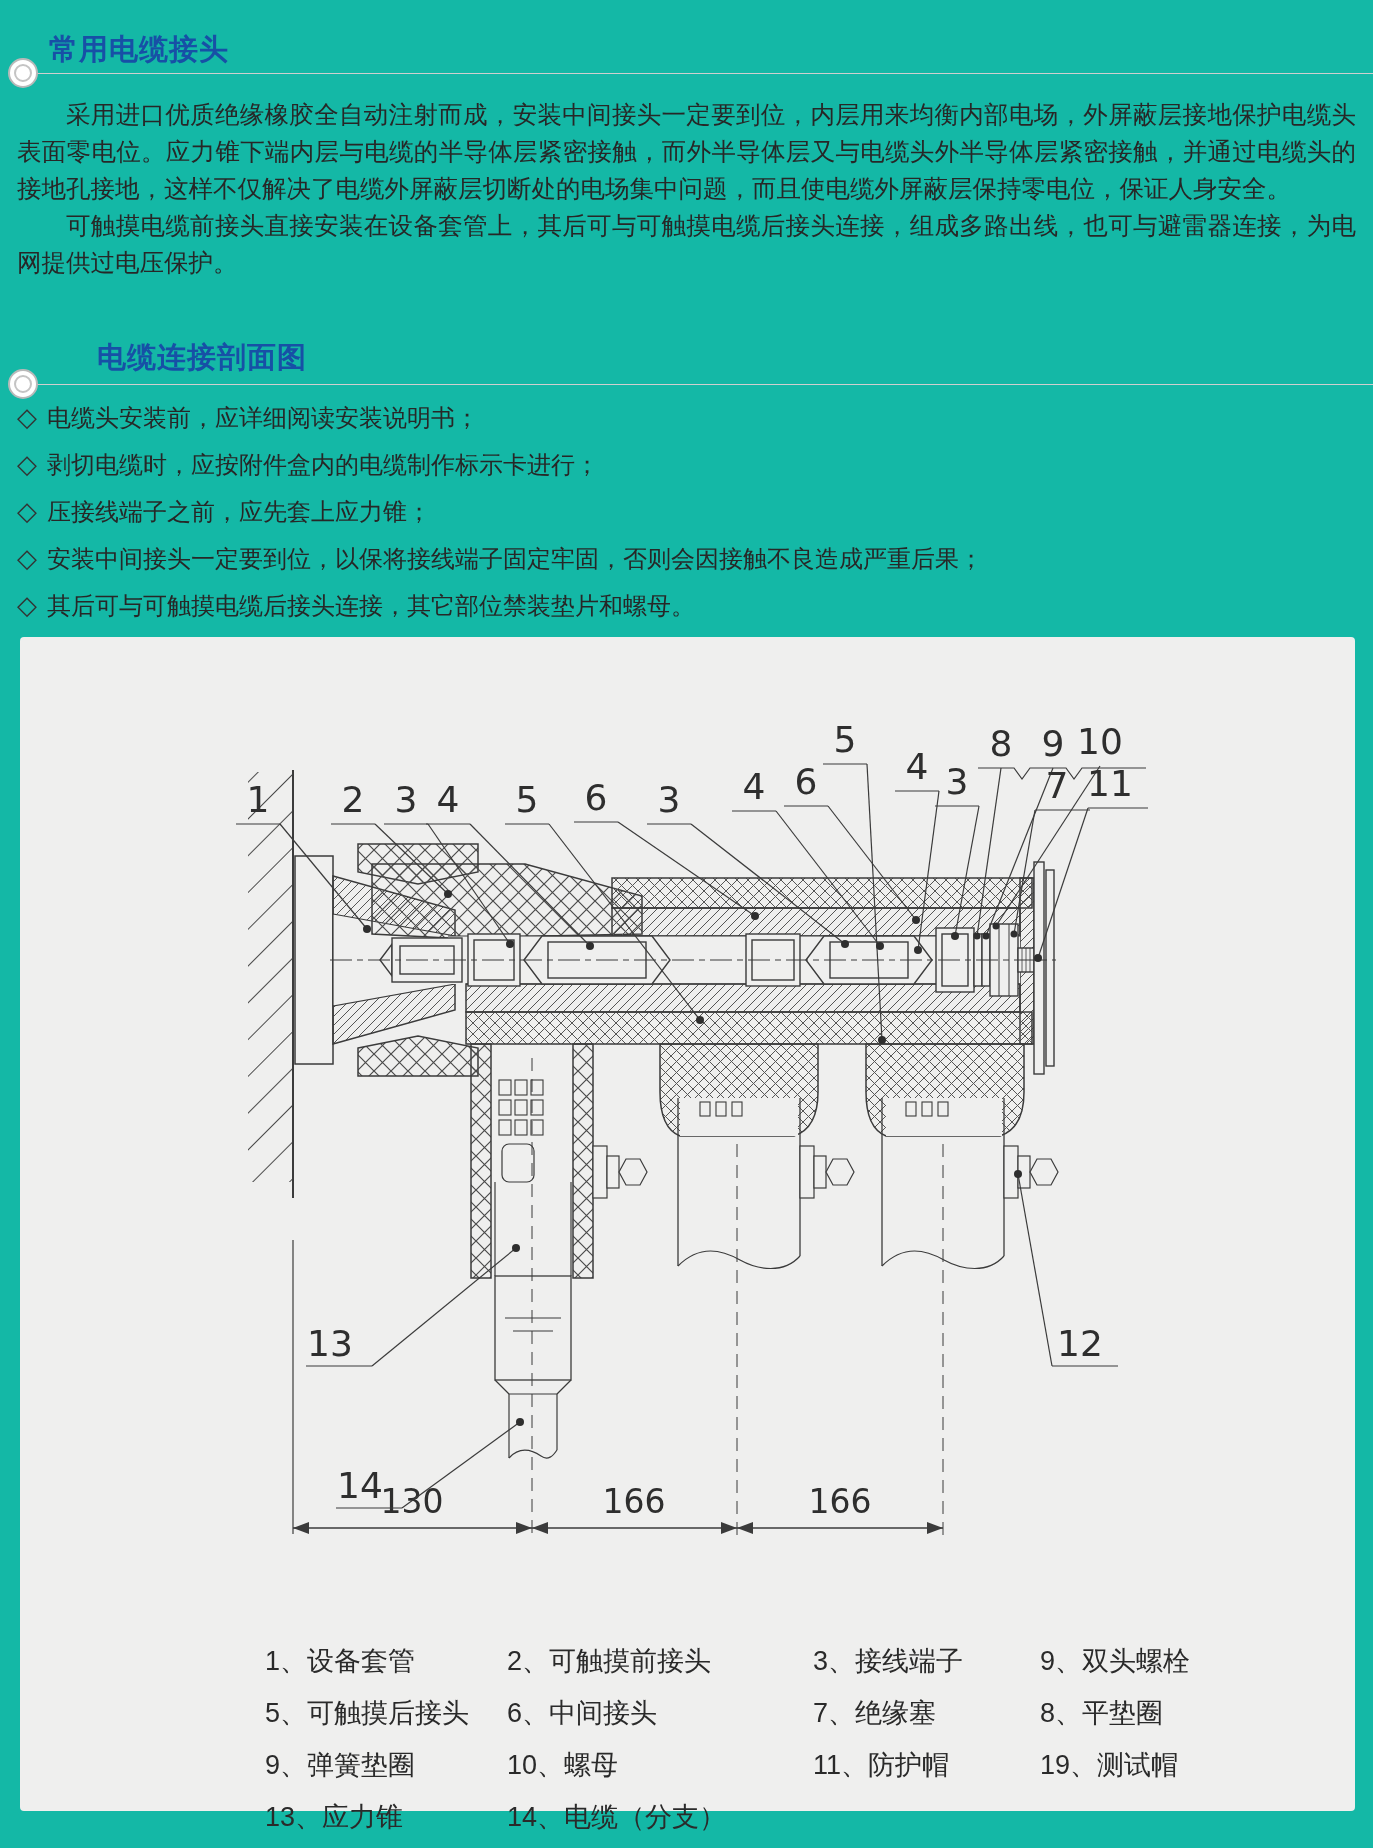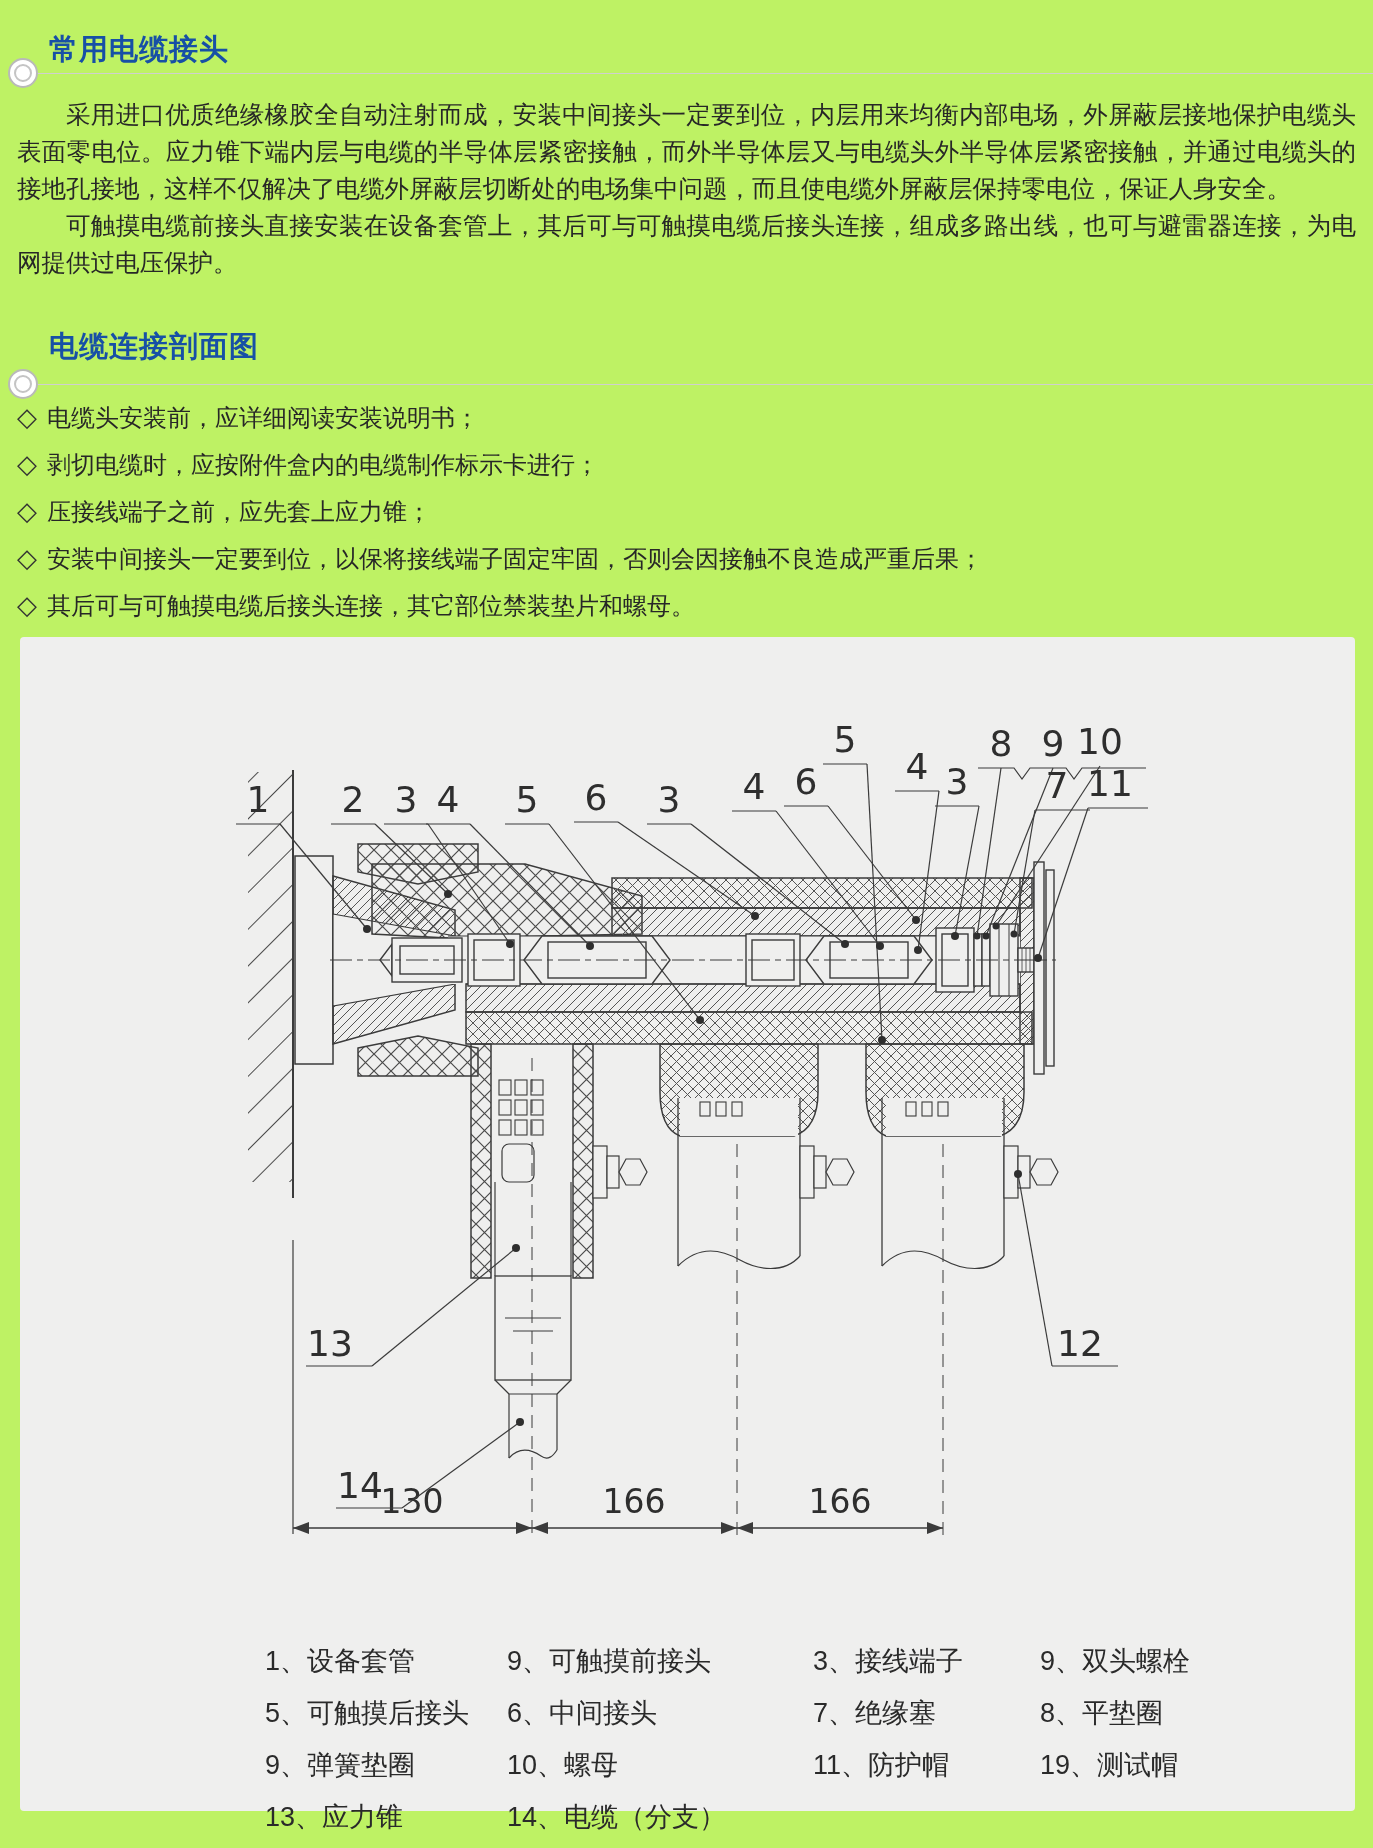--- a/index.html
+++ b/index.html
@@ -1,22 +1,22 @@
 <!DOCTYPE html>
 <html><head>
 <meta charset="utf-8">
 <style>
   * { margin:0; padding:0; box-sizing:border-box; }
   body { background:#ffffff; font-family:"Liberation Sans","DejaVu Sans",sans-serif; }
-  .page { position:relative; width:1373px; height:1848px; background:#bef264; overflow:hidden; }
+  .page { position:relative; width:1373px; height:1848px; background:#14b8a6; overflow:hidden; }
 
   
   .sec-title { position:absolute; left:49px; font-size:29px; font-weight:bold; color:#1750a6; letter-spacing:1px; }
   .sec-title.t1 { top:30px; }
-  .sec-title.t2 { top:327px; }
+  .sec-title.t2 { top:338px;margin-left:48px; }
   .ornament { position:absolute; left:0; width:100%; height:34px; }
   .ornament.o1 { top:57px; }
   .ornament.o2 { top:368px; }
   .orn-line { position:absolute; left:36px; right:0; top:16px; height:1px; background:#cfcfcf; }
   .orn-circle { position:absolute; left:8px; top:1px; width:30px; height:30px; border:2px solid #b9b9b9; border-radius:50%; background:#fff; }
   .orn-circle .inner { position:absolute; left:4px; top:4px; width:18px; height:18px; border:2px solid #c4c4c4; border-radius:50%; }
 
   
   .intro { position:absolute; left:17px; top:96px; width:1339px; font-size:24.5px; line-height:37px; color:#272727; text-align:justify; }
   .intro p { text-indent:2em; }
@@ -328,21 +328,21 @@
         <text x="1110" y="796">11</text>
         <text x="330" y="1356">13</text>
         <text x="360" y="1498">14</text>
         <text x="1080" y="1356">12</text>
       </g>
     </svg>
 
     <div class="legend">
       <div class="legend-row">
         <span class="lc1">1、设备套管</span>
-        <span class="lc2">9、可触摸前接头</span>
+        <span class="lc2">2、可触摸前接头</span>
         <span class="lc3">3、接线端子</span>
         <span class="lc4">9、双头螺栓</span>
       </div>
       <div class="legend-row">
         <span class="lc1">5、可触摸后接头</span>
         <span class="lc2">6、中间接头</span>
         <span class="lc3">7、绝缘塞</span>
         <span class="lc4">8、平垫圈</span>
       </div>
       <div class="legend-row">

